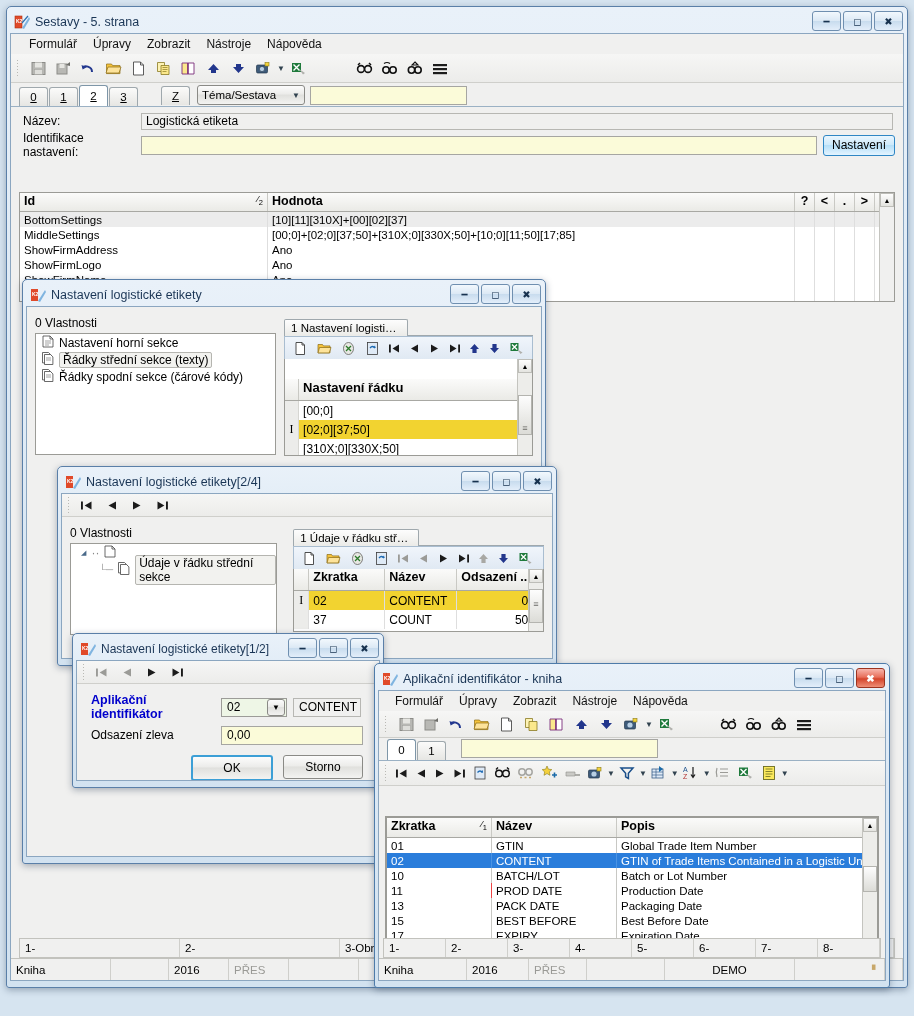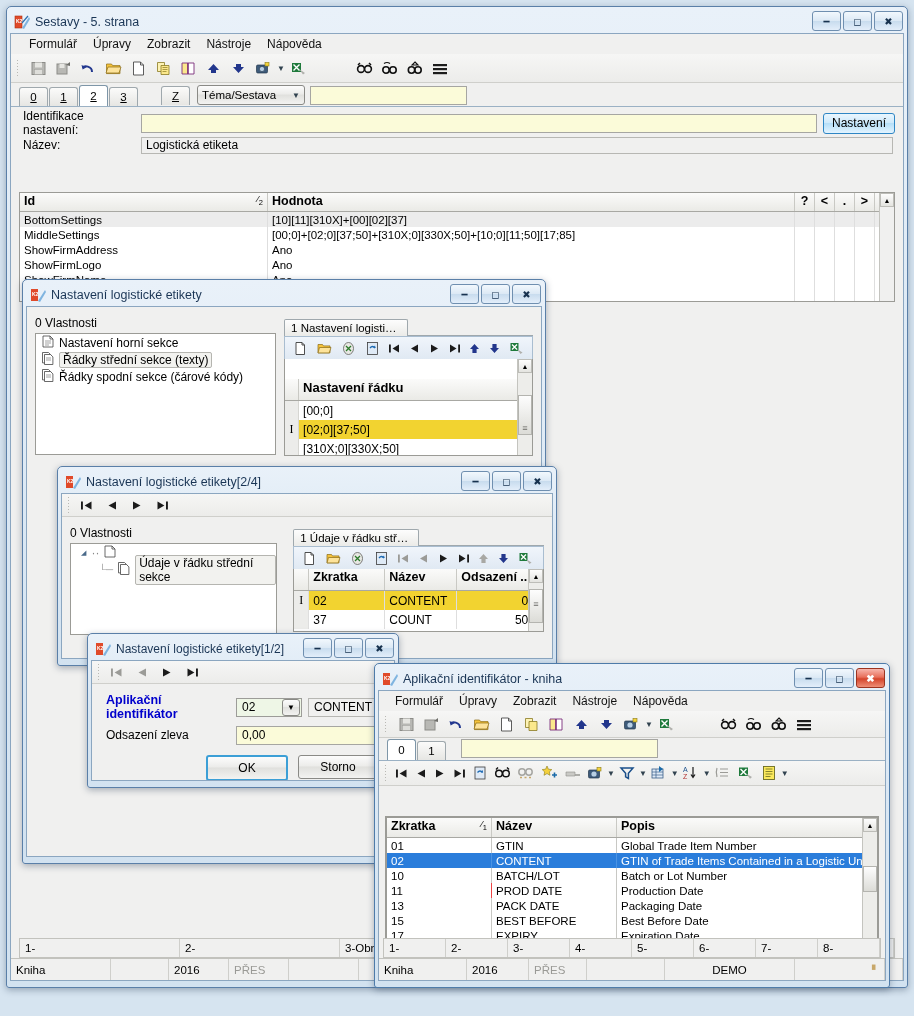--- a/index.html
+++ b/index.html
@@ -243,28 +243,28 @@
           <u>Z</u>
         </div>
       <div class="btn" style="height:18px;width:98px;margin-left:6px;margin-bottom:1px;justify-content:space-between;padding:0 4px;">
         <span style="font-size:11.5px;">Téma/Sestava</span>
         <span class="caret">▼</span>
       </div>
       <div class="fieldbox" style="width:155px;margin-left:5px;margin-bottom:1px;"></div>
     </div>
 
     <div style="background:#f0f0ef;padding-top:3px;">
+      <div class="lblrow">
+        <span class="lbl">Název:</span>
+        <span style="flex:1;border:1px solid #b7b7b3;background:#f0f0ef;height:17px;display:flex;align-items:center;padding-left:4px;margin-right:10px;box-sizing:border-box;">Logistická etiketa</span>
+      </div>
       <div class="lblrow" style="margin-top:2px;">
         <span class="lbl" style="width:118px;">Identifikace nastavení:</span>
         <span class="fieldbox" style="flex:1;margin-right:6px;"></span>
         <span class="btn blue" style="width:70px;height:19px;margin-right:8px;">Nastavení</span>
-      </div>
-      <div class="lblrow">
-        <span class="lbl">Název:</span>
-        <span style="flex:1;border:1px solid #b7b7b3;background:#f0f0ef;height:17px;display:flex;align-items:center;padding-left:4px;margin-right:10px;box-sizing:border-box;">Logistická etiketa</span>
       </div>
     </div>
 
     <div class="grid" style="position:absolute;left:8px;top:158px;right:8px;height:108px;">
       <div class="ghead">
         <div class="gh" style="width:248px;justify-content:space-between;">
           <span>Id</span>
           <span style="font-size:9px;font-weight:normal;">⁄<sub>2</sub></span>
         </div>
         <div class="gh" style="width:527px;">
@@ -669,21 +669,21 @@
             <div class="vsarrow" style="font-size:7px;">▲</div>
             <div class="vsthumb" style="top:20px;height:34px;"></div>
             <div style="position:absolute;top:30px;left:0;right:0;text-align:center;font-size:9px;color:#6a6a66;">≡</div>
           </div>
         </div>
       </div>
     </div>
   </div>
 </div>
 
-<div class="win" style="left:72px;top:633px;width:312px;height:155px;margin-left:15px;">
+<div class="win" style="left:72px;top:633px;width:312px;height:155px;">
   <div class="tbar">
     <span class="tlogo">
       <svg width="16" height="16" viewBox="0 0 16 16">
           <rect x="1" y="2" width="7" height="12" fill="#e04a2a"></rect>
           <text x="2" y="9" font-size="5" fill="#fff" font-family="sans-serif" font-weight="bold">K2</text>
           <path d="M8 14 L15 3 L16 5 L10 15 Z" fill="#7fb4e0"></path>
         </svg>
     </span>
     <span class="ttext" style="font-size:12px;">Nastavení logistické etikety[1/2]</span>
     <span class="tbtns">

